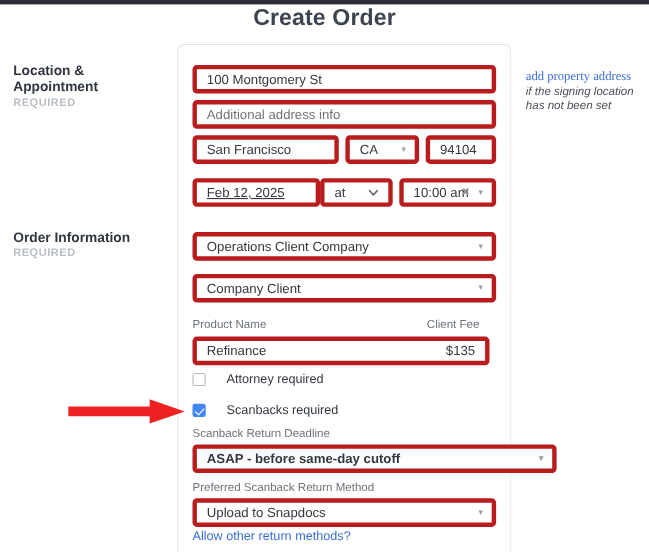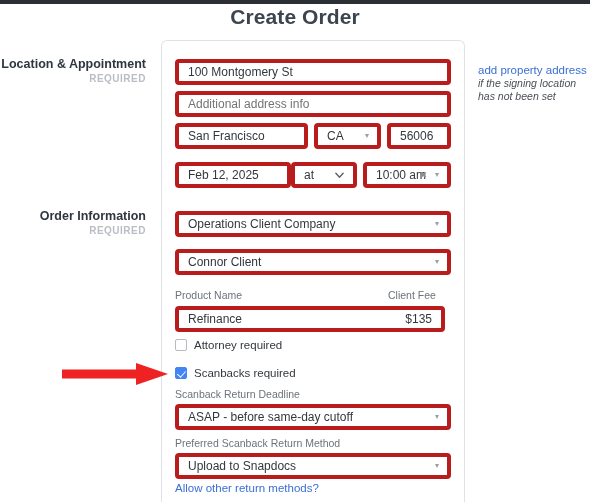--- a/index.html
+++ b/index.html
@@ -43,21 +43,22 @@
     background: #ffffff;
     border: 1px solid #dfe3e8;
     border-radius: 6px;
     border-bottom: none;
   }
 
   
   .section-label {
     position: absolute;
     left: 0; width: 146px;
-    text-align: right;
+    text-align: left;
+    padding-left: 12px;
   }
   .section-label .ttl {
     font-size: 12.5px;
     font-weight: bold;
     color: #2f3640;
     line-height: 15px;
     display: block;
   }
   .section-label .req {
     font-size: 10px;
@@ -75,20 +76,21 @@
     position: absolute;
     left: 478px; top: 63px;
     width: 112px;
   }
   .aside .lnk {
     display: block;
     font-size: 11.5px;
     color: #3b6fd4;
     line-height: 14px;
     cursor: pointer;
+    font-family: Liberation Serif, serif;
   }
   .aside .note {
     display: block;
     font-size: 10.5px;
     font-style: italic;
     color: #4a4f57;
     line-height: 13px;
   }
 
   
@@ -140,21 +142,21 @@
     font-size: 10.5px;
     color: #6d737b;
     line-height: 13px;
   }
 
   
   .cbrow {
     position: absolute;
     display: flex;
     align-items: flex-end;
-    gap: 7px;
+    gap: 19px;
   }
   .cbox {
     width: 12px; height: 12px;
     border: 1px solid #b6bbc2;
     border-radius: 2px;
     background: #fff;
     flex: 0 0 auto;
     position: relative;
   }
   .cbox.on {
@@ -233,24 +235,24 @@
   <div class="fld" style="left:175px; top:123px; width:133px;">
     <span>San Francisco</span>
   </div>
 
   <div class="fld" style="left:314px; top:123px; width:67px;">
     <span>CA</span>
     <span class="caret">▾</span>
   </div>
 
   <div class="fld" style="left:387px; top:123px; width:64px;">
-    <span>56006</span>
-  </div>
-
-  <div class="fld" style="left:175px; top:162px; width:116px;">
+    <span>94104</span>
+  </div>
+
+  <div class="fld" style="left:175px; top:162px; width:116px;text-decoration:underline;">
     <span>Feb 12, 2025</span>
   </div>
 
   <div class="fld" style="left:291px; top:162px; width:66px;">
     <span>at</span>
     <svg class="chev" viewBox="0 0 10 10">
       <path d="M1 3 L5 7.4 L9 3" fill="none" stroke="#5f656d" stroke-width="1.6" stroke-linecap="round" stroke-linejoin="round"></path>
     </svg>
   </div>
 
@@ -259,21 +261,21 @@
     <span class="clearx">✖</span>
     <span class="caret">▾</span>
   </div>
 
   <div class="fld" style="left:175px; top:211px; width:276px;">
     <span>Operations Client Company</span>
     <span class="caret">▾</span>
   </div>
 
   <div class="fld" style="left:175px; top:249px; width:276px;">
-    <span>Connor Client</span>
+    <span>Company Client</span>
     <span class="caret">▾</span>
   </div>
 
   <div class="minilabel" style="left:175px; top:289px;">Product Name</div>
   <div class="minilabel" style="left:388px; top:289px;">Client Fee</div>
 
   <div class="fld" style="left:175px; top:306px; width:270px;">
     <span>Refinance</span>
     <span class="feeval">$135</span>
   </div>
@@ -282,21 +284,21 @@
     <span class="cbox"></span>
     <span class="cblabel">Attorney required</span>
   </div>
 
   <div class="cbrow" style="left:175px; top:367px;">
     <span class="cbox on"></span>
     <span class="cblabel">Scanbacks required</span>
   </div>
 
   <div class="minilabel" style="left:175px; top:388px;">Scanback Return Deadline</div>
-  <div class="fld" style="left:175px; top:404px; width:276px;">
+  <div class="fld" style="left:175px; top:404px; width:331px;font-weight:bold;">
     <span>ASAP - before same-day cutoff</span>
     <span class="caret">▾</span>
   </div>
 
   <div class="minilabel" style="left:175px; top:437px;">Preferred Scanback Return Method</div>
   <div class="fld" style="left:175px; top:453px; width:276px;">
     <span>Upload to Snapdocs</span>
     <span class="caret">▾</span>
   </div>
 

